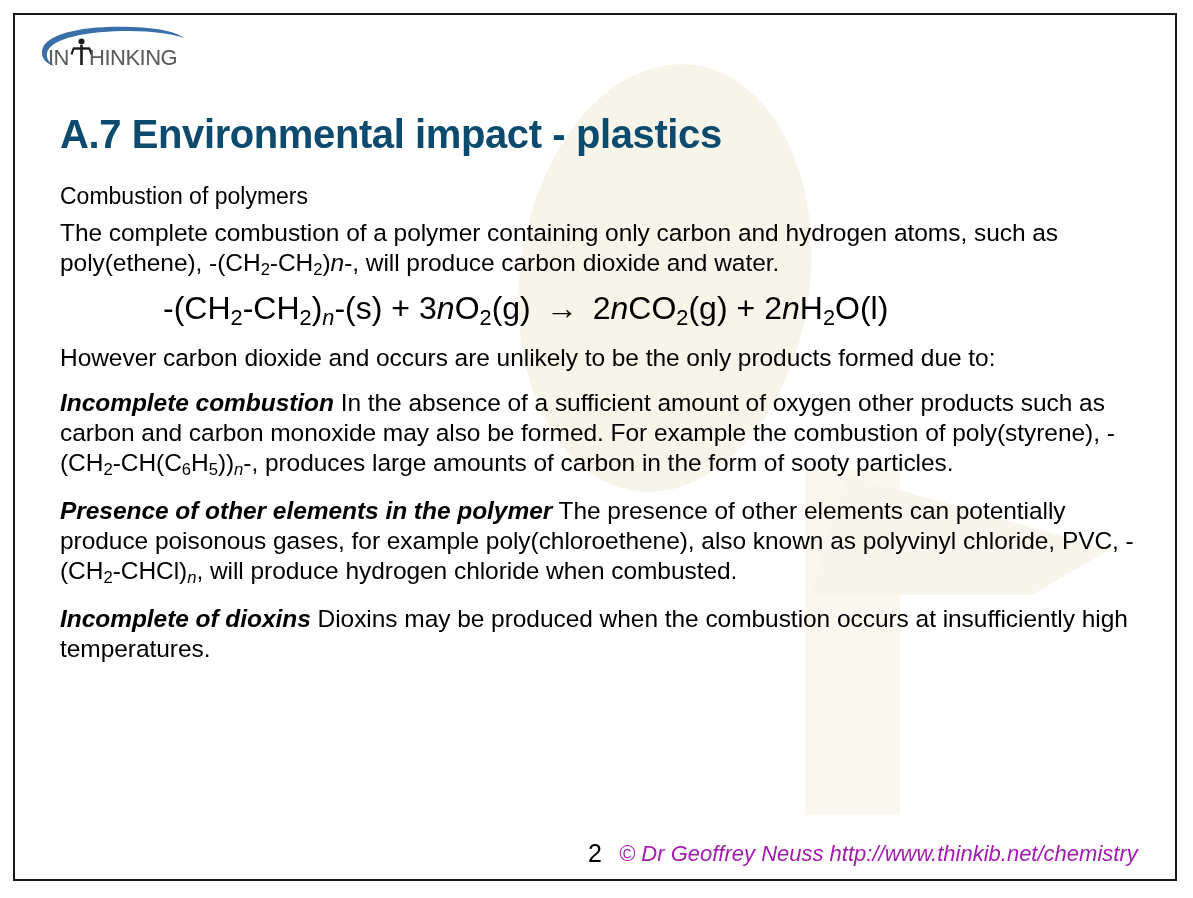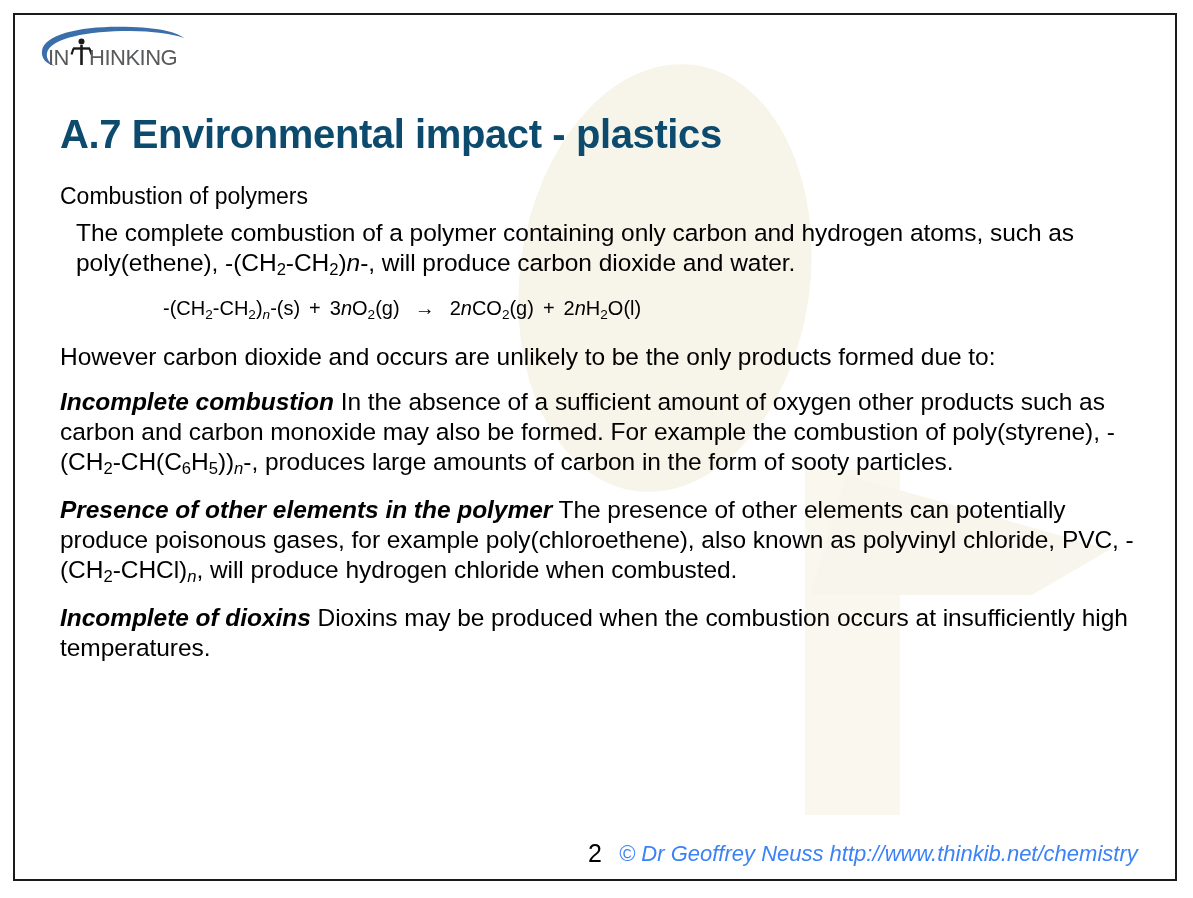--- a/index.html
+++ b/index.html
@@ -109,34 +109,34 @@
     width: 1090px;
     z-index: 3;
     color: #000000;
   }
   .para {
     font-size: 24.5px;
     line-height: 30px;
     margin: 0 0 10px 0;
     letter-spacing: -0.05px;
   }
-  .para.tight { margin-bottom: 4px; margin-left: 16px; }
+  .para.tight { margin-bottom: 4px; }
   .para.gap   { margin-bottom: 15px; }
   .subhead {
     font-size: 23px;
     font-weight: normal;
     line-height: 30px;
     margin: 0 0 7px 0;
   }
   .lead {
     font-weight: bold;
     font-style: italic;
   }
   .eqn {
-    font-size: 20px;
+    font-size: 32px;
     line-height: 30px;
     margin: 12px 0 16px 0;
     padding-left: 103px;
     white-space: nowrap;
   }
   sub {
     font-size: 0.68em;
     vertical-align: baseline;
     position: relative;
     bottom: -0.27em;
@@ -160,21 +160,21 @@
     top: 0;
     font-size: 25px;
     color: #000000;
   }
   #copyright {
     position: absolute;
     left: 604px;
     top: 2px;
     font-size: 22px;
     font-style: italic;
-    color: #3b82f6;
+    color: #a21caf;
     white-space: nowrap;
     text-align: center;
   }
 </style>
 </head>
 <body>
 
 <div id="slide">
 
   <div class="wm-layer">

